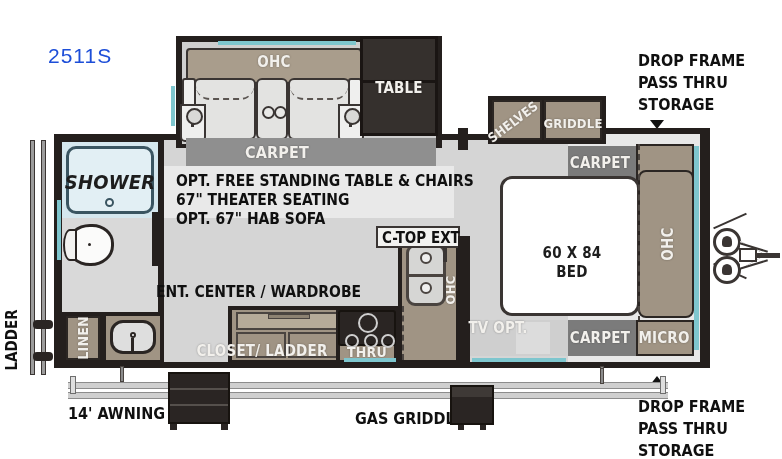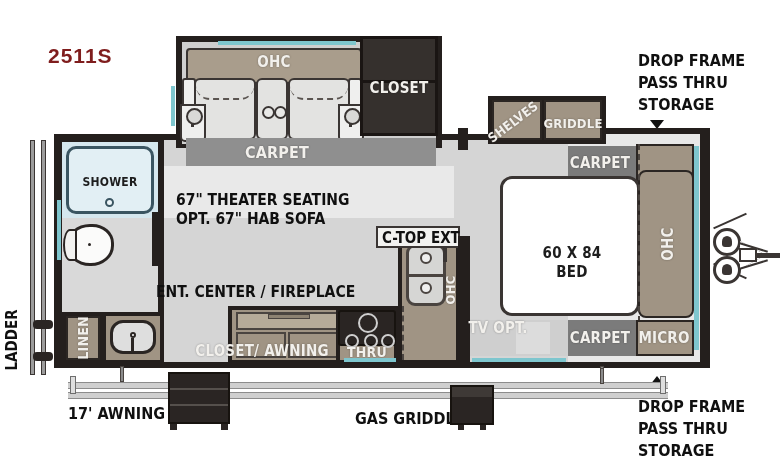--- a/index.html
+++ b/index.html
@@ -32,21 +32,21 @@
 
   .rnd{border-radius:6px;}
 
   
   .rot90{transform:translate(-50%,-50%) rotate(-90deg);}
   .rot45{transform:translate(-50%,-50%) rotate(-37deg);}
   .armrest{background:#efefee;border:2px solid #3a3533;border-radius:3px;}
   .cup{position:absolute;border:2px solid #3a3533;border-radius:50%;background:#e9e9e7;}
   .knob{position:absolute;border:2px solid #3a3533;border-radius:50%;background:#d9d9d7;}
 
-  .title{position:absolute;color:#7f1d1d;font-weight:700;
+  .title{position:absolute;color:#1d4ed8;font-weight:400;
          font-family:"Liberation Sans","DejaVu Sans",sans-serif;letter-spacing:1px;}
 
   .arrow-d{width:0;height:0;border-left:7px solid transparent;
            border-right:7px solid transparent;border-top:9px solid #111;position:absolute;}
   .arrow-u{width:0;height:0;border-left:7px solid transparent;
            border-right:7px solid transparent;border-bottom:9px solid #111;position:absolute;}
 
   .dashed{position:absolute;border-left:2px dashed #4a4440;}
 
   .rail{position:absolute;background:#cfcfcf;border-top:1px solid #8c8c8c;border-bottom:1px solid #8c8c8c;}
@@ -125,69 +125,70 @@
   <div class="abs" style="left:349px;top:124px;width:3px;height:3px;background:#3a3533;"></div>
 
   <div class="abs" style="left:196px;top:86px;width:58px;height:14px;border-bottom:2px dashed #5a5450;border-radius:0 0 40px 40px;"></div>
   <div class="abs" style="left:290px;top:86px;width:58px;height:14px;border-bottom:2px dashed #5a5450;border-radius:0 0 40px 40px;"></div>
 
   <div class="abs carpet" style="left:186px;top:138px;width:250px;height:28px;"></div>
   <div class="lbl ctr" style="left:277px;top:152px;font-size:16px;">CARPET</div>
 
   <div class="abs" style="left:360px;top:36px;width:78px;height:100px;background:#35302d;border:3px solid #1a1513;"></div>
   <div class="abs" style="left:360px;top:80px;width:78px;height:3px;background:#1a1513;"></div>
-  <div class="lbl ctr" style="left:399px;top:88px;font-size:15px;">CLOSET</div>
+  <div class="lbl ctr" style="left:399px;top:88px;font-size:15px;">TABLE</div>
 
   <div class="abs" style="left:488px;top:96px;width:118px;height:48px;background:#241f1d;"></div>
   <div class="abs wood" style="left:492px;top:100px;width:50px;height:40px;border:2px solid #2b2623;"></div>
   <div class="abs wood" style="left:544px;top:100px;width:58px;height:40px;border:2px solid #2b2623;"></div>
   <div class="lbl rot45" style="left:513px;top:122px;font-size:13px;">SHELVES</div>
   <div class="lbl ctr" style="left:573px;top:123px;font-size:13px;">GRIDDLE</div>
 
   <div class="abs darkwall" style="left:458px;top:128px;width:10px;height:22px;"></div>
 
   <div class="abs" style="left:56px;top:136px;width:108px;height:230px;background:#241f1d;"></div>
   <div class="abs" style="left:62px;top:142px;width:96px;height:218px;background:#d9d9d9;"></div>
   <div class="abs teal" style="left:57px;top:200px;width:4px;height:60px;"></div>
 
   <div class="abs bluegl" style="left:62px;top:142px;width:96px;height:76px;"></div>
   <div class="abs" style="left:66px;top:146px;width:88px;height:68px;border:3px solid #3a5561;border-radius:10px;background:#e2eff4;"></div>
-  <div class="lbl dark ctr" style="left:110px;top:182px;font-size:12px;">SHOWER</div>
+  <div class="lbl dark ctr" style="left:110px;top:182px;font-size:20px;font-style:italic;">SHOWER</div>
   <div class="abs" style="left:105px;top:198px;width:9px;height:9px;border:2px solid #3a5561;border-radius:50%;background:#eef7fa;"></div>
 
   <div class="abs" style="left:66px;top:224px;width:48px;height:42px;border:3px solid #2a2523;border-radius:50% 45% 48% 50%;background:#fbfbfa;"></div>
   <div class="abs" style="left:63px;top:229px;width:14px;height:32px;border:2px solid #2a2523;border-radius:50% 0 0 50%;background:#f2f2f0;"></div>
   <div class="abs" style="left:88px;top:243px;width:3px;height:3px;background:#2a2523;border-radius:50%;"></div>
 
   <div class="abs" style="left:62px;top:312px;width:42px;height:52px;background:#241f1d;"></div>
   <div class="abs wood" style="left:66px;top:316px;width:34px;height:44px;border:2px solid #2b2623;"></div>
   <div class="lbl rot90" style="left:83px;top:338px;font-size:14px;">LINEN</div>
 
   <div class="abs" style="left:102px;top:312px;width:62px;height:52px;background:#241f1d;"></div>
   <div class="abs wood" style="left:106px;top:316px;width:54px;height:44px;"></div>
   <div class="abs" style="left:110px;top:320px;width:46px;height:34px;border:3px solid #2a2523;border-radius:13px;background:#dedede;"></div>
   <div class="abs" style="left:130px;top:332px;width:6px;height:6px;border:2px solid #2a2523;border-radius:50%;background:#fff;"></div>
   <div class="abs" style="left:131px;top:338px;width:3px;height:14px;background:#2a2523;"></div>
 
   <div class="abs darkwall" style="left:152px;top:212px;width:12px;height:54px;"></div>
 
   <div class="abs" style="left:164px;top:166px;width:290px;height:52px;background:#e9e9e9;"></div>
+  <div class="outtext" style="left:176px;top:173px;font-size:15.5px;">OPT. FREE STANDING TABLE &amp; CHAIRS</div>
   <div class="outtext" style="left:176px;top:192px;font-size:15.5px;">67" THEATER SEATING</div>
   <div class="outtext" style="left:176px;top:211px;font-size:15.5px;">OPT. 67" HAB SOFA</div>
 
-  <div class="outtext" style="left:156px;top:284px;font-size:15.5px;">ENT. CENTER / FIREPLACE</div>
+  <div class="outtext" style="left:156px;top:284px;font-size:15.5px;">ENT. CENTER / WARDROBE</div>
 
   <div class="abs" style="left:228px;top:306px;width:122px;height:58px;background:#241f1d;"></div>
   <div class="abs wood" style="left:232px;top:310px;width:114px;height:50px;"></div>
 
   <div class="abs" style="left:236px;top:312px;width:106px;height:18px;background:#b6ab99;border:2px solid #4a4440;"></div>
   <div class="abs" style="left:268px;top:314px;width:42px;height:5px;background:#8d8272;border:1px solid #4a4440;"></div>
   <div class="abs" style="left:236px;top:332px;width:50px;height:26px;background:#a09484;border:2px solid #4a4440;"></div>
   <div class="abs" style="left:288px;top:332px;width:54px;height:26px;background:#a09484;border:2px solid #4a4440;"></div>
-  <div class="lbl ctr" style="left:262px;top:351px;font-size:15px;">CLOSET/ AWNING</div>
+  <div class="lbl ctr" style="left:262px;top:351px;font-size:15px;">CLOSET/ LADDER</div>
 
   <div class="abs" style="left:336px;top:306px;width:62px;height:58px;background:#241f1d;"></div>
   <div class="abs wood" style="left:340px;top:330px;width:54px;height:30px;"></div>
   <div class="abs blk" style="left:338px;top:310px;width:58px;height:36px;border:2px solid #17130f;border-radius:3px;"></div>
   <div class="abs" style="left:358px;top:313px;width:20px;height:20px;border:2px solid #cfcfcf;border-radius:50%;"></div>
   <div class="abs" style="left:345px;top:334px;width:14px;height:14px;border:2px solid #cfcfcf;border-radius:50%;"></div>
   <div class="abs" style="left:364px;top:334px;width:14px;height:14px;border:2px solid #cfcfcf;border-radius:50%;"></div>
   <div class="abs" style="left:381px;top:334px;width:14px;height:14px;border:2px solid #cfcfcf;border-radius:50%;"></div>
   <div class="lbl ctr" style="left:367px;top:352px;font-size:14px;">THRU</div>
 
@@ -231,21 +232,21 @@
 
   <div class="abs teal" style="left:344px;top:358px;width:52px;height:4px;"></div>
 
   <div class="rail" style="left:68px;top:382px;width:600px;height:5px;"></div>
   <div class="rail" style="left:68px;top:392px;width:600px;height:5px;"></div>
   <div class="abs" style="left:70px;top:376px;width:6px;height:18px;background:#dedede;border:1px solid #6e6e6e;"></div>
   <div class="abs" style="left:660px;top:376px;width:6px;height:18px;background:#dedede;border:1px solid #6e6e6e;"></div>
   <div class="abs" style="left:120px;top:366px;width:4px;height:16px;background:#8c8c8c;border:1px solid #4a4440;"></div>
   <div class="abs" style="left:600px;top:366px;width:4px;height:16px;background:#8c8c8c;border:1px solid #4a4440;"></div>
 
-  <div class="outtext" style="left:68px;top:405px;font-size:16px;">17' AWNING</div>
+  <div class="outtext" style="left:68px;top:405px;font-size:16px;">14' AWNING</div>
 
   <div class="abs step" style="left:168px;top:372px;width:62px;height:52px;"></div>
   <div class="steprow" style="top:388px;left:170px;width:58px;"></div>
   <div class="steprow" style="top:404px;left:170px;width:58px;"></div>
   <div class="abs" style="left:170px;top:424px;width:7px;height:6px;background:#2a2523;"></div>
   <div class="abs" style="left:221px;top:424px;width:7px;height:6px;background:#2a2523;"></div>
 
   <div class="outtext" style="left:355px;top:410px;font-size:16px;">GAS GRIDDLE</div>
   <div class="abs" style="left:450px;top:385px;width:44px;height:40px;background:#2a2523;border:2px solid #17130f;"></div>
   <div class="abs" style="left:452px;top:387px;width:40px;height:10px;background:#3e3936;"></div>

